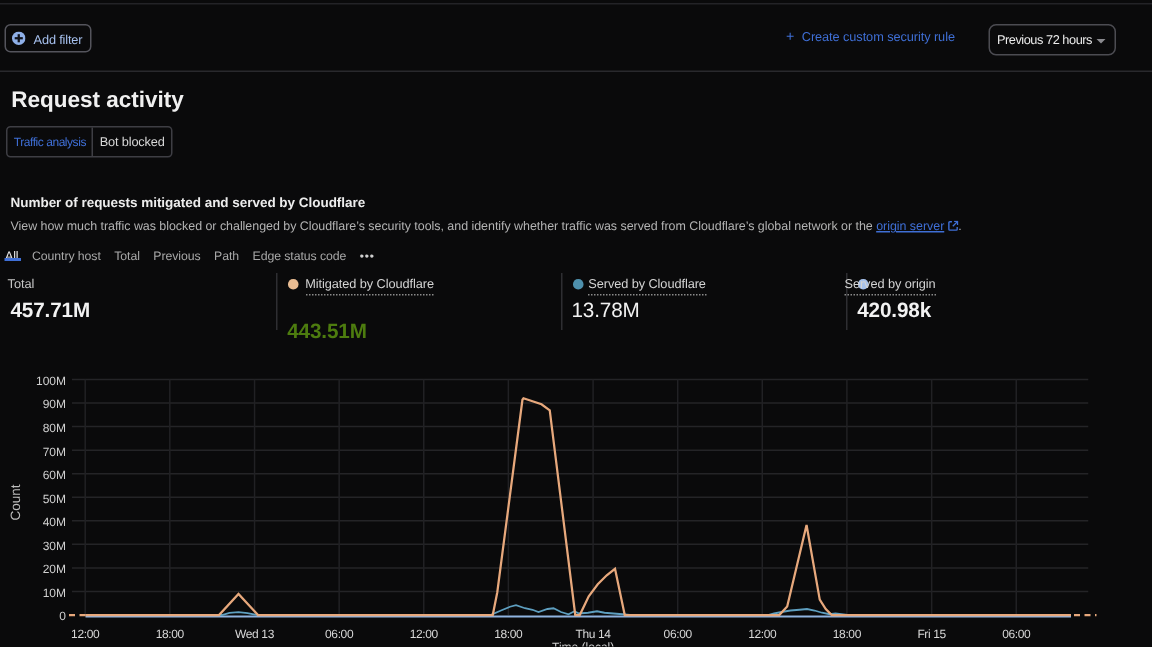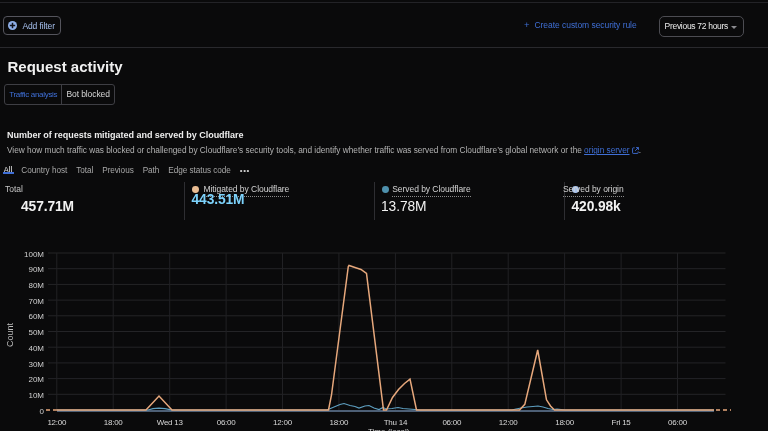--- a/index.html
+++ b/index.html
@@ -50,25 +50,25 @@
     <span>Edge status code</span>
     <span style="letter-spacing:0.5px;color:#cfcfcf;font-size:8px;">•••</span>
   </div>
   <div class="abs" style="left:2.7px;top:171.5px;width:11px;height:2px;background:#3f6fd6;"></div>
 
   <div class="abs" style="left:183.5px;top:182px;width:1px;height:38px;background:#2e2e32;"></div>
   <div class="abs" style="left:373.5px;top:182px;width:1px;height:38px;background:#2e2e32;"></div>
   <div class="abs" style="left:564px;top:182px;width:1px;height:38px;background:#2e2e32;"></div>
 
   <div class="abs" style="left:5px;top:185.1px;font-size:8.5px;color:#c6c6c6;">Total</div>
-  <div class="abs" style="left:21px;top:199.7px;font-size:13.8px;font-weight:bold;letter-spacing:-0.1px;color:#f2f2f2;">457.71M</div>
+  <div class="abs" style="left:7px;top:199.7px;font-size:13.8px;font-weight:bold;letter-spacing:-0.1px;color:#f2f2f2;">457.71M</div>
 
   <div class="abs" style="left:192.3px;top:186.2px;width:6.8px;height:6.8px;border-radius:50%;background:#e9bc92;"></div>
   <div class="abs" style="left:203.5px;top:185.1px;font-size:8.5px;letter-spacing:-0.05px;color:#d4d4d4;border-bottom:1px dotted #8a8a8a;padding-bottom:2px;">Mitigated by Cloudflare</div>
-  <div class="abs" style="left:191.5px;top:193px;font-size:13.8px;font-weight:bold;letter-spacing:-0.1px;color:#7dd3fc;">443.51M</div>
+  <div class="abs" style="left:191.5px;top:214px;font-size:13.8px;font-weight:bold;letter-spacing:-0.1px;color:#4d7c0f;">443.51M</div>
 
   <div class="abs" style="left:382px;top:186.1px;width:6.8px;height:6.8px;border-radius:50%;background:#4e90ac;"></div>
   <div class="abs" style="left:392.2px;top:185.1px;font-size:8.5px;letter-spacing:-0.05px;color:#d4d4d4;border-bottom:1px dotted #8a8a8a;padding-bottom:2px;">Served by Cloudflare</div>
   <div class="abs" style="left:381px;top:199.7px;font-size:13.8px;font-weight:normal;letter-spacing:-0.1px;color:#f2f2f2;">13.78M</div>
 
   <div class="abs" style="left:572.3px;top:186.1px;width:6.8px;height:6.8px;border-radius:50%;background:#a7c2ec;"></div>
   <div class="abs" style="left:563px;top:185.1px;font-size:8.5px;letter-spacing:-0.05px;color:#d4d4d4;border-bottom:1px dotted #8a8a8a;padding-bottom:2px;">Served by origin</div>
   <div class="abs" style="left:571.5px;top:199.7px;font-size:13.8px;font-weight:bold;letter-spacing:-0.1px;color:#f2f2f2;">420.98k</div>
 
   <div class="abs" style="left:368px;top:427.5px;font-size:8px;color:#cfcfcf;">Time (local)</div>

